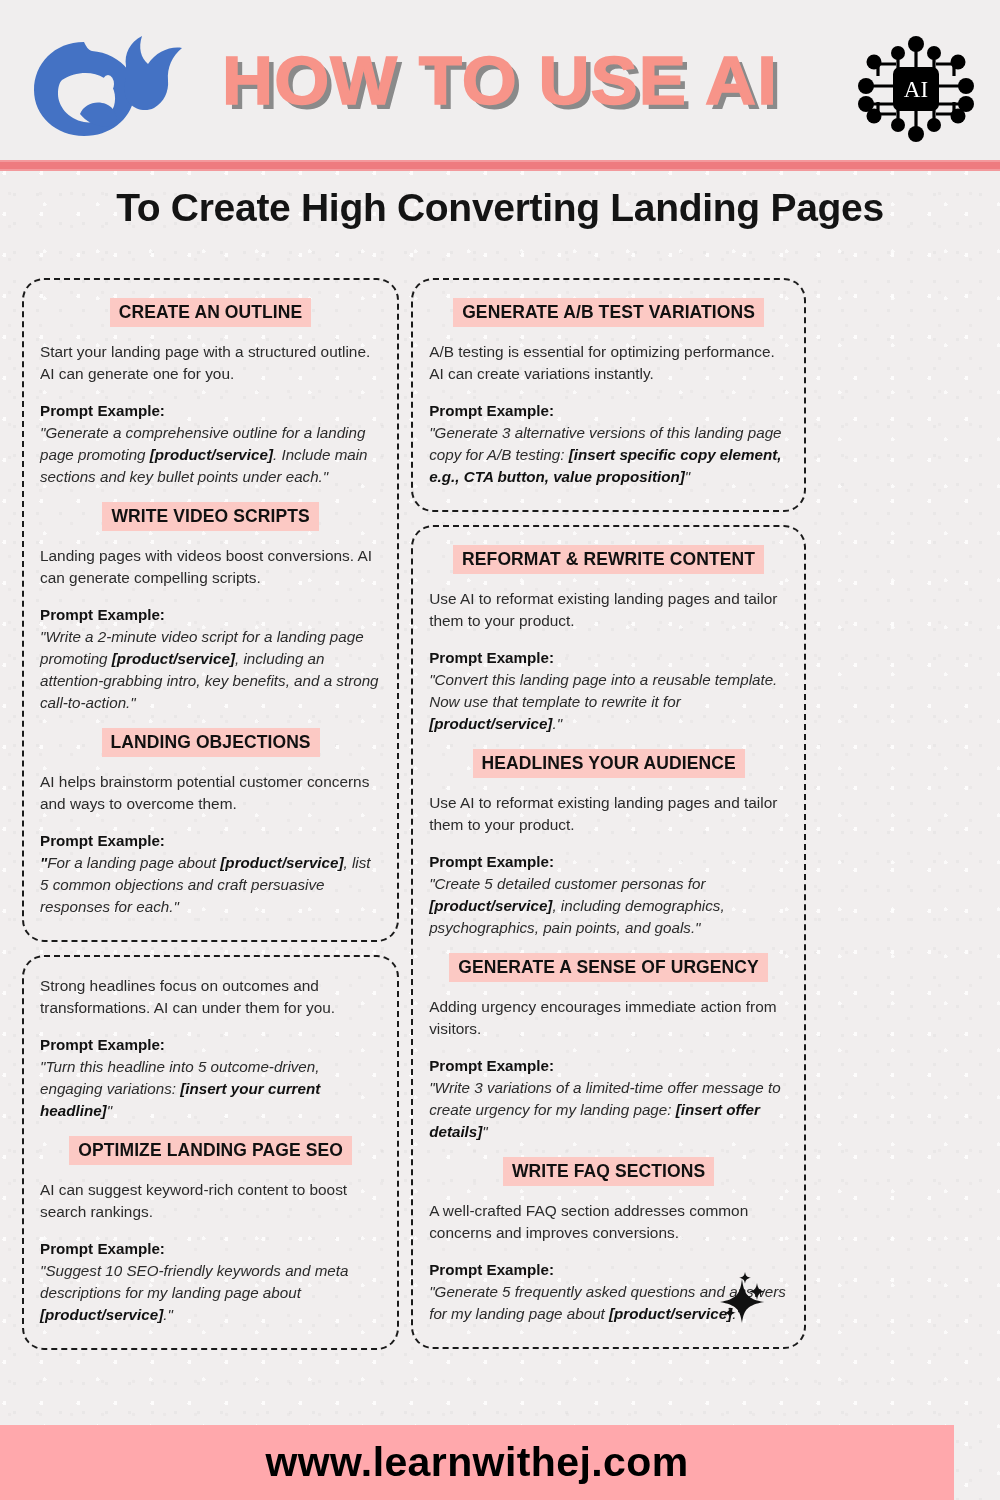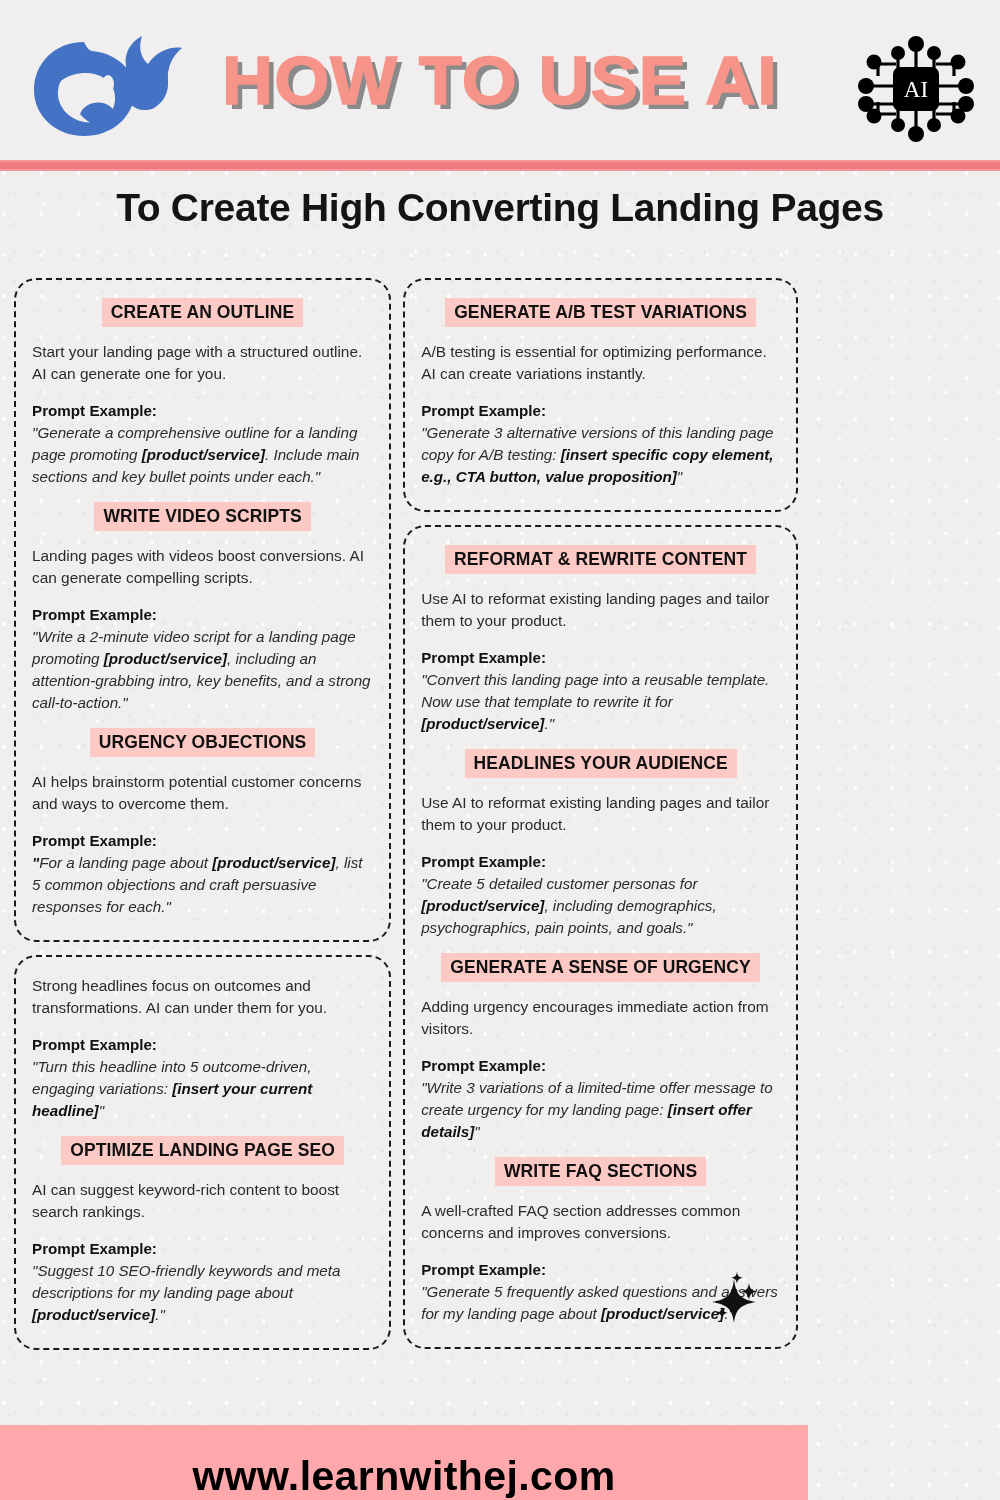--- a/index.html
+++ b/index.html
@@ -58,21 +58,21 @@
     font-family: "Liberation Sans Narrow", "Liberation Sans", sans-serif;
     font-weight: 700;
     font-size: 39px;
     color: #141414;
     letter-spacing: -0.3px;
     transform: scaleX(1.0);
   }
 
   
   .columns {
-    position: absolute; left: 0; top: 278px;
+    position: absolute; left: 8px; top: 278px;
     width: 812px;
     display: flex;
     gap: 12px;
     padding: 0 14px;
   }
   .col { display: flex; flex-direction: column; gap: 13px; }
   .col-left  { width: 470px; }
   .col-right { width: 492px; }
 
   .card {
@@ -121,23 +121,23 @@
     color: #2b2b2b;
   }
   .pe-text b { font-weight: 700; font-style: italic; color: #111; }
 
   
   .sparkle { position: absolute; right: 34px; bottom: 22px; width: 58px; height: 54px; }
 
   
   .footer {
     position: absolute; left: 0; bottom: 0;
-    width: 808px; height: 75px;
+    width: 954px; height: 75px;
     background: #ffa8ac;
-    display: flex; align-items: flex-end; justify-content: center;
+    display: flex; align-items: center; justify-content: center;
   }
   .footer-text {
     font-family: "Liberation Sans Narrow", "Liberation Sans", sans-serif;
     font-weight: 700;
     font-size: 41px;
     color: #000;
     letter-spacing: 0.4px;
   }
 </style>
 </head>
@@ -198,21 +198,21 @@
             <div class="pe-label">Prompt Example:</div>
             <div class="pe-text">"Generate a comprehensive outline for a landing page promoting <b>[product/service]</b>. Include main sections and key bullet points under each."</div>
           </div>
           <div class="section">
             <div class="sec-head"><span>WRITE VIDEO SCRIPTS</span></div>
             <div class="desc">Landing pages with videos boost conversions. AI can generate compelling scripts.</div>
             <div class="pe-label">Prompt Example:</div>
             <div class="pe-text">"Write a 2-minute video script for a landing page promoting <b>[product/service]</b>, including an attention-grabbing intro, key benefits, and a strong call-to-action."</div>
           </div>
           <div class="section">
-            <div class="sec-head"><span>URGENCY OBJECTIONS</span></div>
+            <div class="sec-head"><span>LANDING OBJECTIONS</span></div>
             <div class="desc">AI helps brainstorm potential customer concerns and ways to overcome them.</div>
             <div class="pe-label">Prompt Example:</div>
             <div class="pe-text"><b>"</b>For a landing page about <b>[product/service]</b>, list 5 common objections and craft persuasive responses for each."</div>
           </div>
         </div>
         <div class="card">
           <div class="section">
             <div class="desc">Strong headlines focus on outcomes and transformations. AI can under them for you.</div>
             <div class="pe-label">Prompt Example:</div>
             <div class="pe-text">"Turn this headline into 5 outcome-driven, engaging variations: <b>[insert your current headline]</b>"</div>

